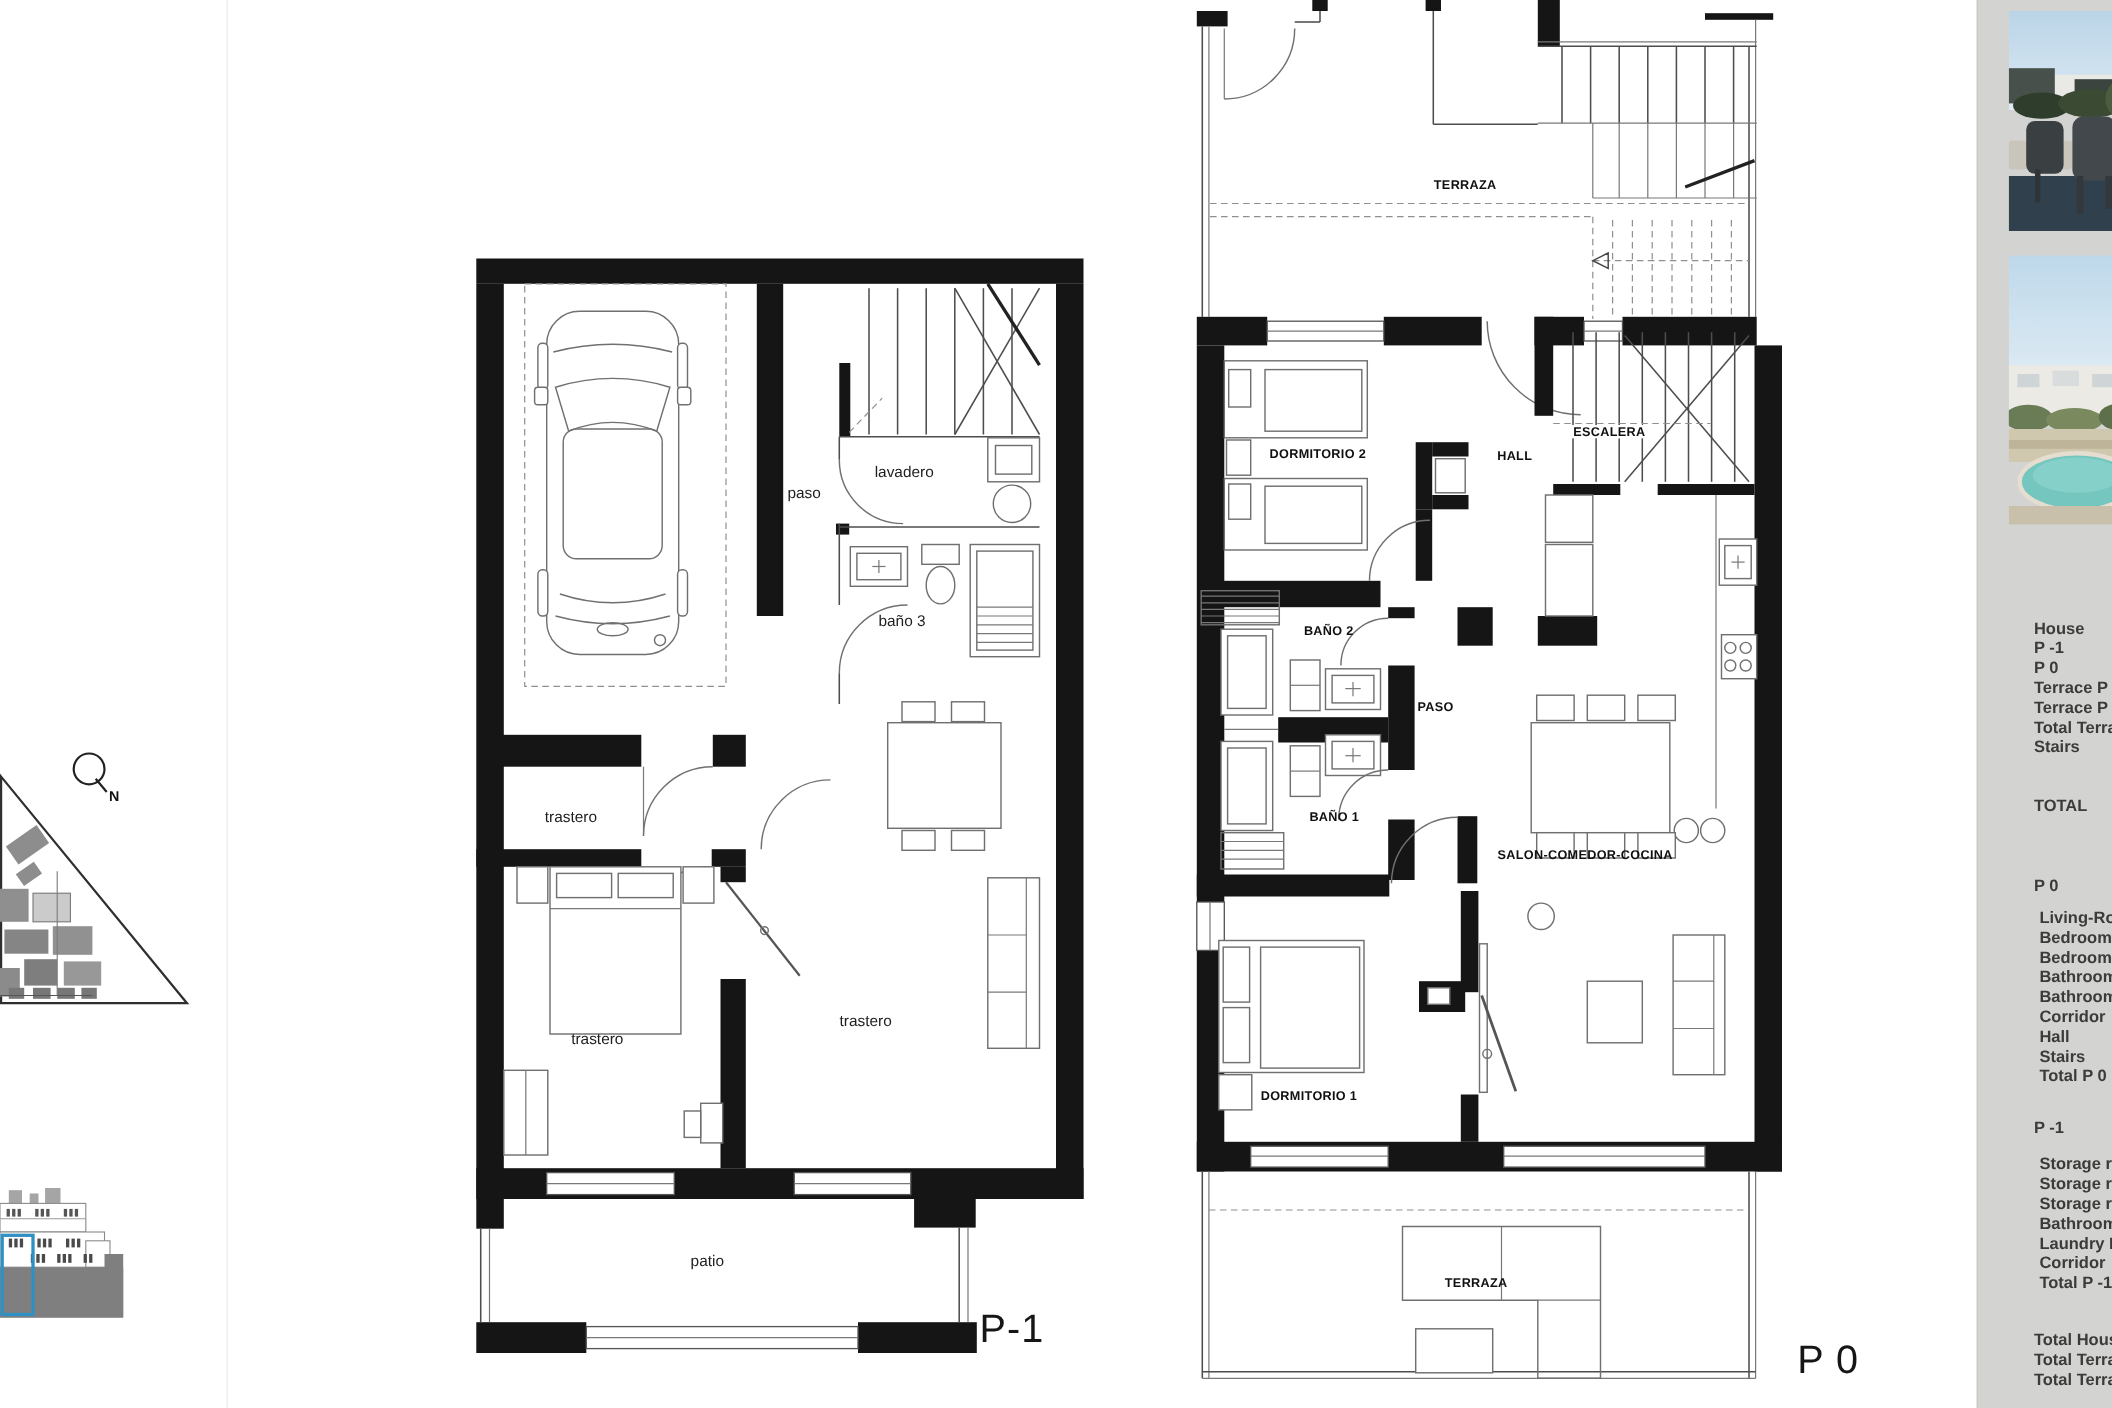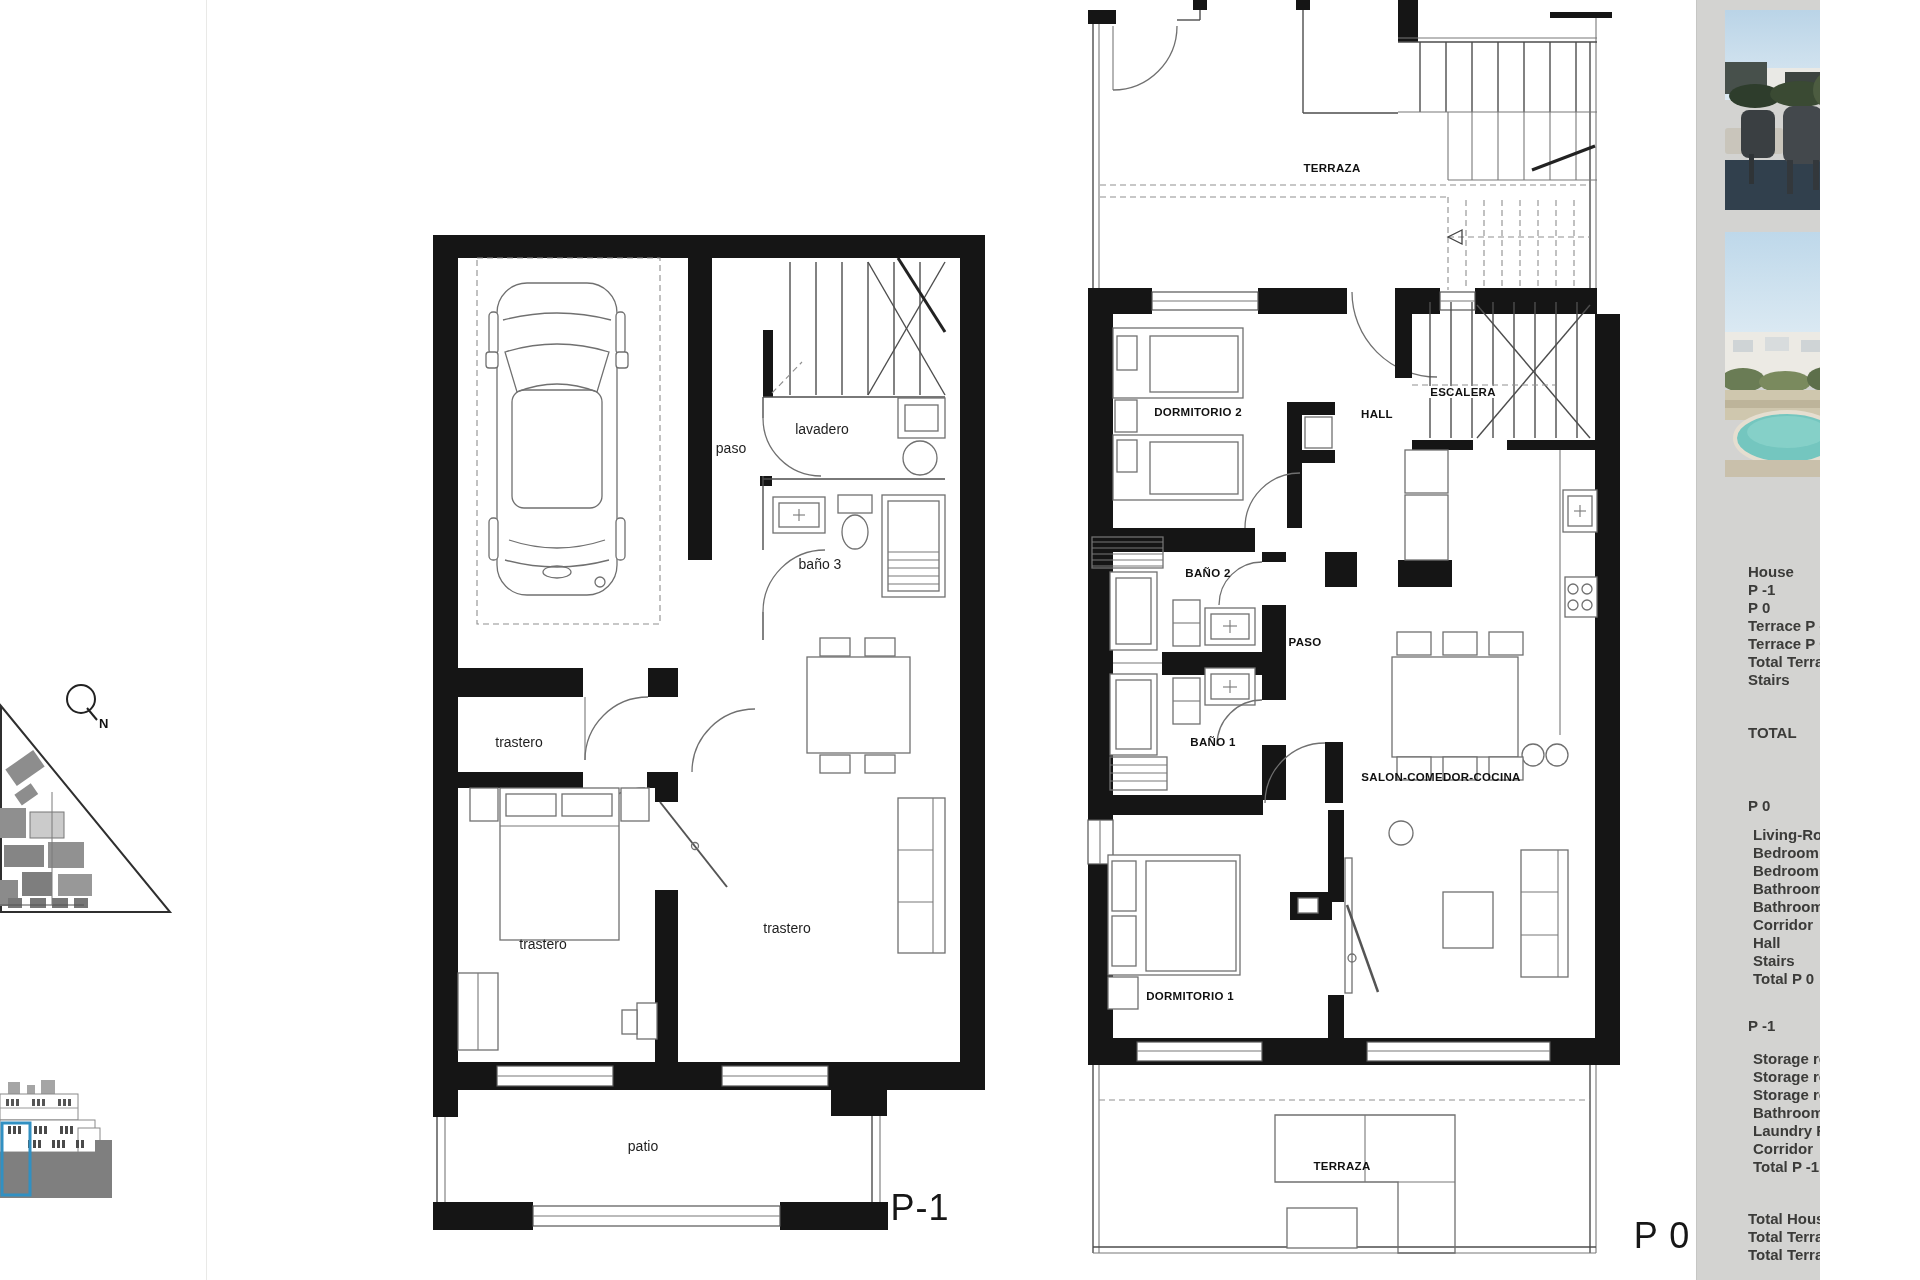--- a/index.html
+++ b/index.html
@@ -1,21 +1,21 @@
 <!DOCTYPE html>
 <html><head>
 <meta charset="utf-8">
 <style>
   html,body{margin:0;padding:0;background:#fff}
   .stage{position:relative;width:1920px;height:1280px;background:#ffffff;overflow:hidden;
          font-family:"Liberation Sans",sans-serif}
   .sheet-line{position:absolute;left:206px;top:0;width:1px;height:1280px;background:#e9e9e7}
   .plan{position:absolute}
   
-  .sidebar{position:absolute;left:1696px;top:0;width:123px;height:1280px;background:#d3d3d1;
+  .sidebar{position:absolute;left:1797px;top:0;width:123px;height:1280px;background:#d3d3d1;
            border-left:1px solid #c6c6c4;overflow:hidden}
   .photo{position:absolute;left:28px;width:112px;overflow:hidden}
   .photo svg{display:block}
   .summary{position:absolute;top:0;left:0;width:160px;padding:563px 0 0 51px;
            color:#3b3b39;font-weight:700;font-size:15px;line-height:18px;white-space:nowrap}
   .srow{height:18px}
   .mt-total{margin-top:35px}
   .mt-p0{margin-top:55px}
   .mt-first{margin-top:11px}
   .mt-p1{margin-top:29px}

